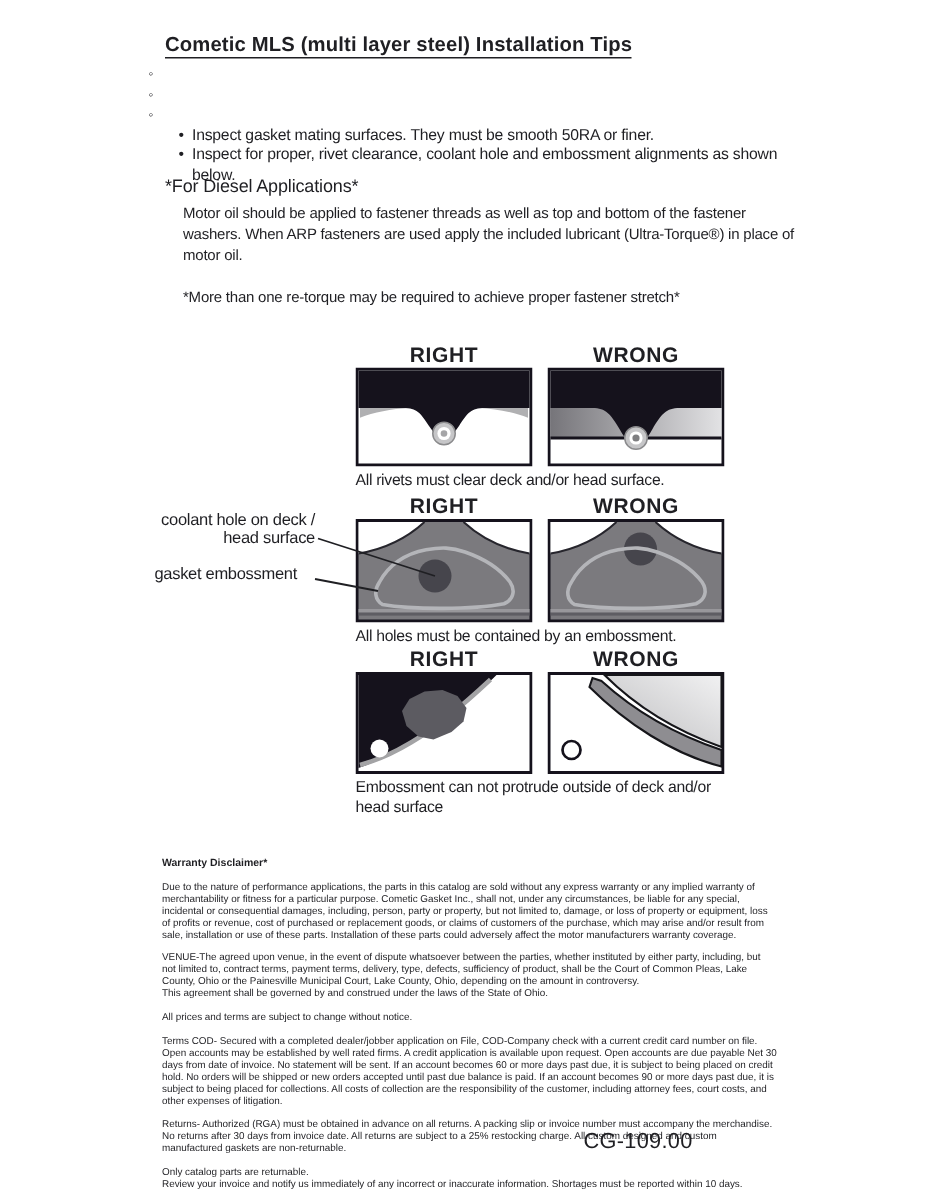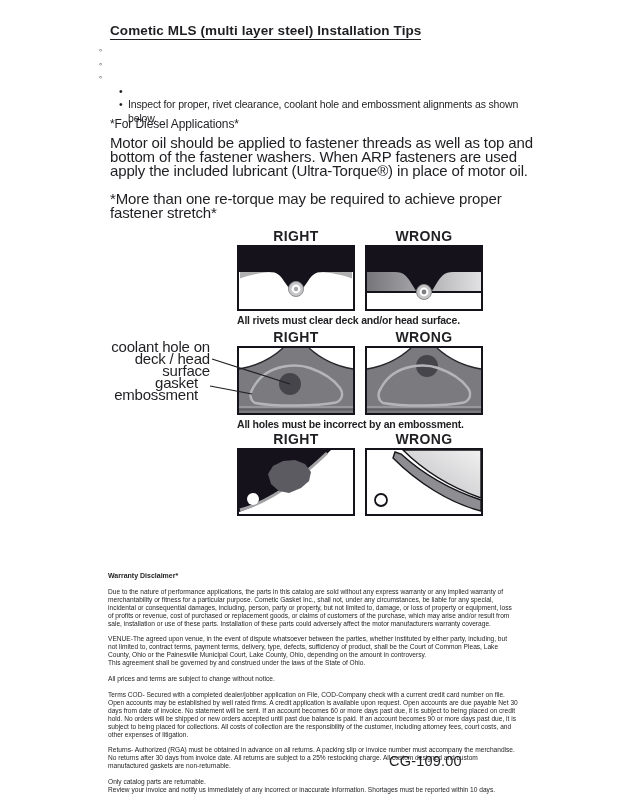--- a/index.html
+++ b/index.html
@@ -17,34 +17,34 @@
   }
   .bullets { margin-top:4px; font-size:10.5px; letter-spacing:-0.15px; }
   .bullet { display:flex; line-height:13.6px; }
   .b-marker { flex:none; width:9px; font-size:9px; line-height:13.6px; }
   .bullet.sub { margin-left:20px; }
   .bullet.sub .b-marker { font-size:10.5px; }
 
   
   .diesel { position:absolute; top:117px; left:110px; width:432px; }
   .diesel-h { font-size:12px; font-weight:normal; letter-spacing:-0.1px; }
-  .diesel p { margin:0; font-size:15px; line-height:14.2px; letter-spacing:-0.15px; }
+  .diesel p { margin:12px; font-size:10px; line-height:14.2px; letter-spacing:-0.15px; }
   .diesel p.p1 { margin-top:5px; }
   .diesel p.p2 { margin-top:13px; }
   .diesel p.p3 { margin-top:13px; }
 
   
   .diag-row { position:absolute; left:237px; width:260px; }
   .row1 { top:228px; } .row2 { top:329px; } .row3 { top:431px; }
   .diag-labels { display:flex; gap:10px; }
   .diag-labels span { width:118px; text-align:center; font-size:14px; font-weight:600; letter-spacing:0.4px; }
   .diag-boxes { display:flex; gap:10px; margin-top:1px; }
-  .diag-caption { margin-top:3px; width:262px; font-size:10.5px; font-weight:700; letter-spacing:-0.2px; line-height:12.6px; }
-
-  .ann { position:absolute; text-align:right; font-size:15px; line-height:12px; letter-spacing:-0.2px; }
+  .diag-caption { margin-top:3px; width:262px; font-size:10.5px; font-weight:400; letter-spacing:-0.2px; line-height:12.6px; }
+
+  .ann { position:absolute; text-align:right; font-size:11px; line-height:12px; letter-spacing:-0.2px; }
   .ann1 { left:100px; top:341px; width:110px; }
   .ann2 { left:74px; top:377px; width:124px; }
   .leader-svg { position:absolute; left:205px; top:345px; }
 
   
   .disclaimer { position:absolute; left:108px; top:572px; width:410px; font-size:6.6px; line-height:7.9px; }
   .disclaimer .dh { font-weight:bold; font-size:7px; margin:0 0 8px 0; }
   .disclaimer p { margin:0; }
   .disclaimer p.gap { margin-bottom:8px; }
 
@@ -62,20 +62,21 @@
         <span class="b-marker">◦</span>
       </div>
       <div class="bullet">
         <span class="b-marker">◦</span>
       </div>
       <div class="bullet">
         <span class="b-marker">◦</span>
       </div>
       <div class="bullet sub">
         <span class="b-marker">•</span>
+        <span>Inspect gasket mating surfaces.  They must be smooth 50RA or finer.</span>
       </div>
       <div class="bullet sub">
         <span class="b-marker">•</span>
         <span>Inspect for proper, rivet clearance, coolant hole and embossment alignments as shown below.</span>
       </div>
     </div>
   </div>
 
   <div class="diesel">
     <div class="diesel-h">*For Diesel Applications*</div>
@@ -143,21 +144,21 @@
         <path d="M2 2 H46 C34 13 20 20 2 23 Z" fill="#ffffff"></path>
         <path d="M116 2 H72 C84 13 98 20 116 23 Z" fill="#ffffff"></path>
         <path d="M46 2 C34 13 20 20 2 23" fill="none" stroke="#26252c" stroke-width="1.4"></path>
         <path d="M72 2 C84 13 98 20 116 23" fill="none" stroke="#26252c" stroke-width="1.4"></path>
         <rect x="2" y="60" width="114" height="2.4" fill="#98979b"></rect>
         <rect x="2" y="62.4" width="114" height="2" fill="#5e5d63"></rect>
         <circle cx="62" cy="20" r="11" fill="#46454c"></circle>
         <path d="M18 57 C13 54 12 48 16 42 C22 31 33 23 47 20.5 C57 18.8 64 18.8 73 22 C86 26.5 97 34 103 42 C107 48 105 54 99 56.5 C78 60.5 38 60.5 18 57 Z" fill="none" stroke="#b4b5b9" stroke-width="2.4"></path>
       </svg>
     </div>
-    <div class="diag-caption">All holes must be incorrect by an embossment.</div>
+    <div class="diag-caption">All holes must be contained by an embossment.</div>
   </div>
 
   <div class="ann ann1">coolant hole on deck / head surface</div>
   <div class="ann ann2">gasket embossment</div>
   <svg class="leader-svg" width="95" height="55" viewBox="0 0 95 55">
     <line x1="7" y1="14" x2="85" y2="39" stroke="#1f1f23" stroke-width="1.2"></line>
     <line x1="5" y1="41" x2="47" y2="49" stroke="#1f1f23" stroke-width="1.2"></line>
   </svg>
 
   <div class="diag-row row3">
@@ -179,20 +180,21 @@
             <stop offset="0" stop-color="#bcbcbe"></stop>
               <stop offset="1" stop-color="#f1f1f2"></stop>
           </linearGradient>
         </defs>
         <rect x="1" y="1" width="116" height="66" fill="#ffffff" stroke="#15121c" stroke-width="2"></rect>
         <path d="M36 6 C58 26 86 42 116 52 L116 63 C84 55 52 34 28 10 L30 4 Z" fill="#8e8d91" stroke="#16161a" stroke-width="1.4"></path>
         <path d="M38 2 H116 V50 C82 38 58 22 38 2 Z" fill="url(#gBand)" stroke="#16161a" stroke-width="1.4"></path>
         <circle cx="16" cy="52" r="6" fill="#ffffff" stroke="#15121c" stroke-width="1.8"></circle>
       </svg>
     </div>
+    <div class="diag-caption">Embossment can not protrude outside of deck and/or head surface</div>
   </div>
 
   <div class="disclaimer">
     <p class="dh">Warranty Disclaimer*</p>
     <p class="gap">Due to the nature of performance applications, the parts in this catalog are sold without any express warranty or any implied warranty of merchantability or fitness for a particular purpose.  Cometic Gasket Inc., shall not, under any circumstances, be liable for any special, incidental or consequential damages, including, person, party or property, but not limited to, damage, or loss of property or equipment, loss of profits or revenue, cost of purchased or replacement goods, or claims of customers of the purchase, which may arise and/or result from sale, installation or use of these parts.  Installation of these parts could adversely affect the motor manufacturers warranty coverage.</p>
     <p>VENUE-The agreed upon venue, in the event of dispute whatsoever between the parties, whether instituted by either party, including, but not limited to, contract terms, payment terms, delivery, type, defects, sufficiency of product, shall be the Court of Common Pleas, Lake County, Ohio or the Painesville Municipal Court, Lake County, Ohio, depending on the amount in controversy.</p>
     <p class="gap">This agreement shall be governed by and construed under the laws of the State of Ohio.</p>
     <p class="gap">All prices and terms are subject to change without notice.</p>
     <p class="gap">Terms COD- Secured with a completed dealer/jobber application on File, COD-Company check with a current credit card number on file.  Open accounts may be established by well rated firms.  A credit application is available upon request.  Open accounts are due payable Net 30 days from date of invoice.  No statement will be sent.  If an account becomes 60 or more days past due, it is subject to being placed on credit hold.  No orders will be shipped or new orders accepted until past due balance is paid.  If an account becomes 90 or more days past due, it is subject to being placed for collections.  All costs of collection are the responsibility of the customer, including attorney fees, court costs, and other expenses of litigation.</p>
     <p class="gap">Returns- Authorized (RGA) must be obtained in advance on all returns.  A packing slip or invoice number must accompany the merchandise.  No returns after 30 days from invoice date.  All returns are subject to a 25% restocking charge.  All custom designed and custom manufactured gaskets are non-returnable.</p>

